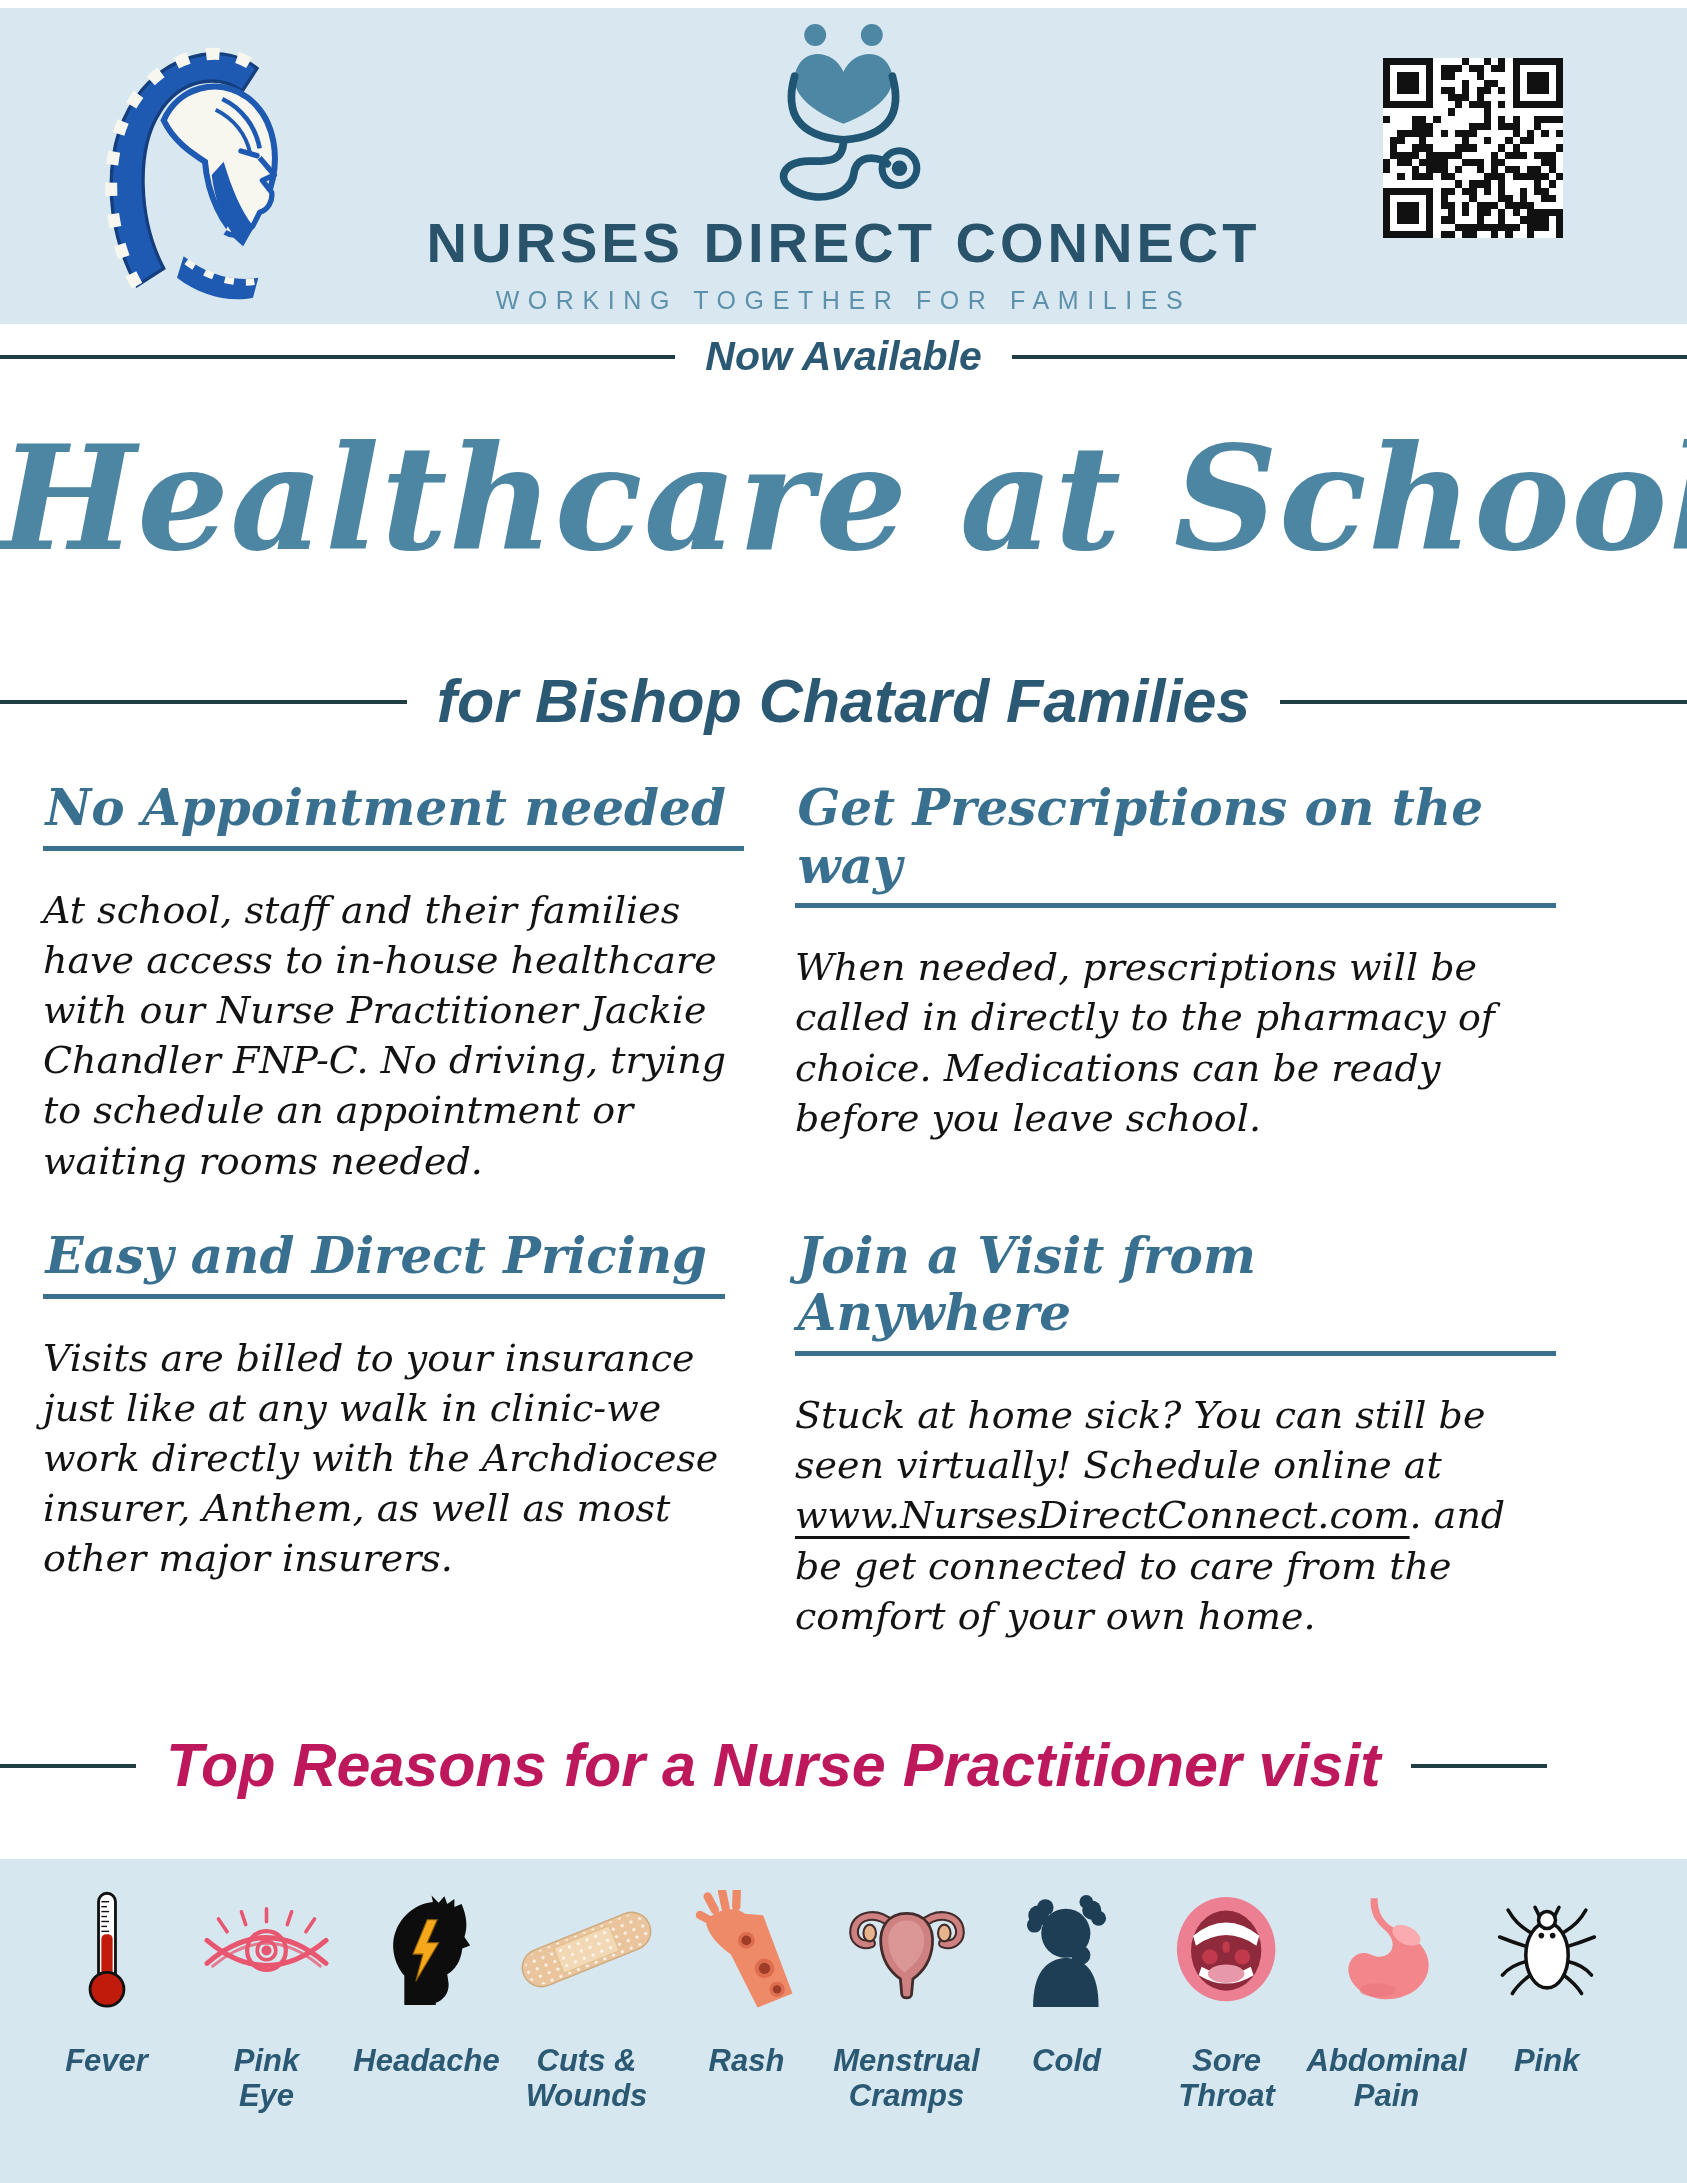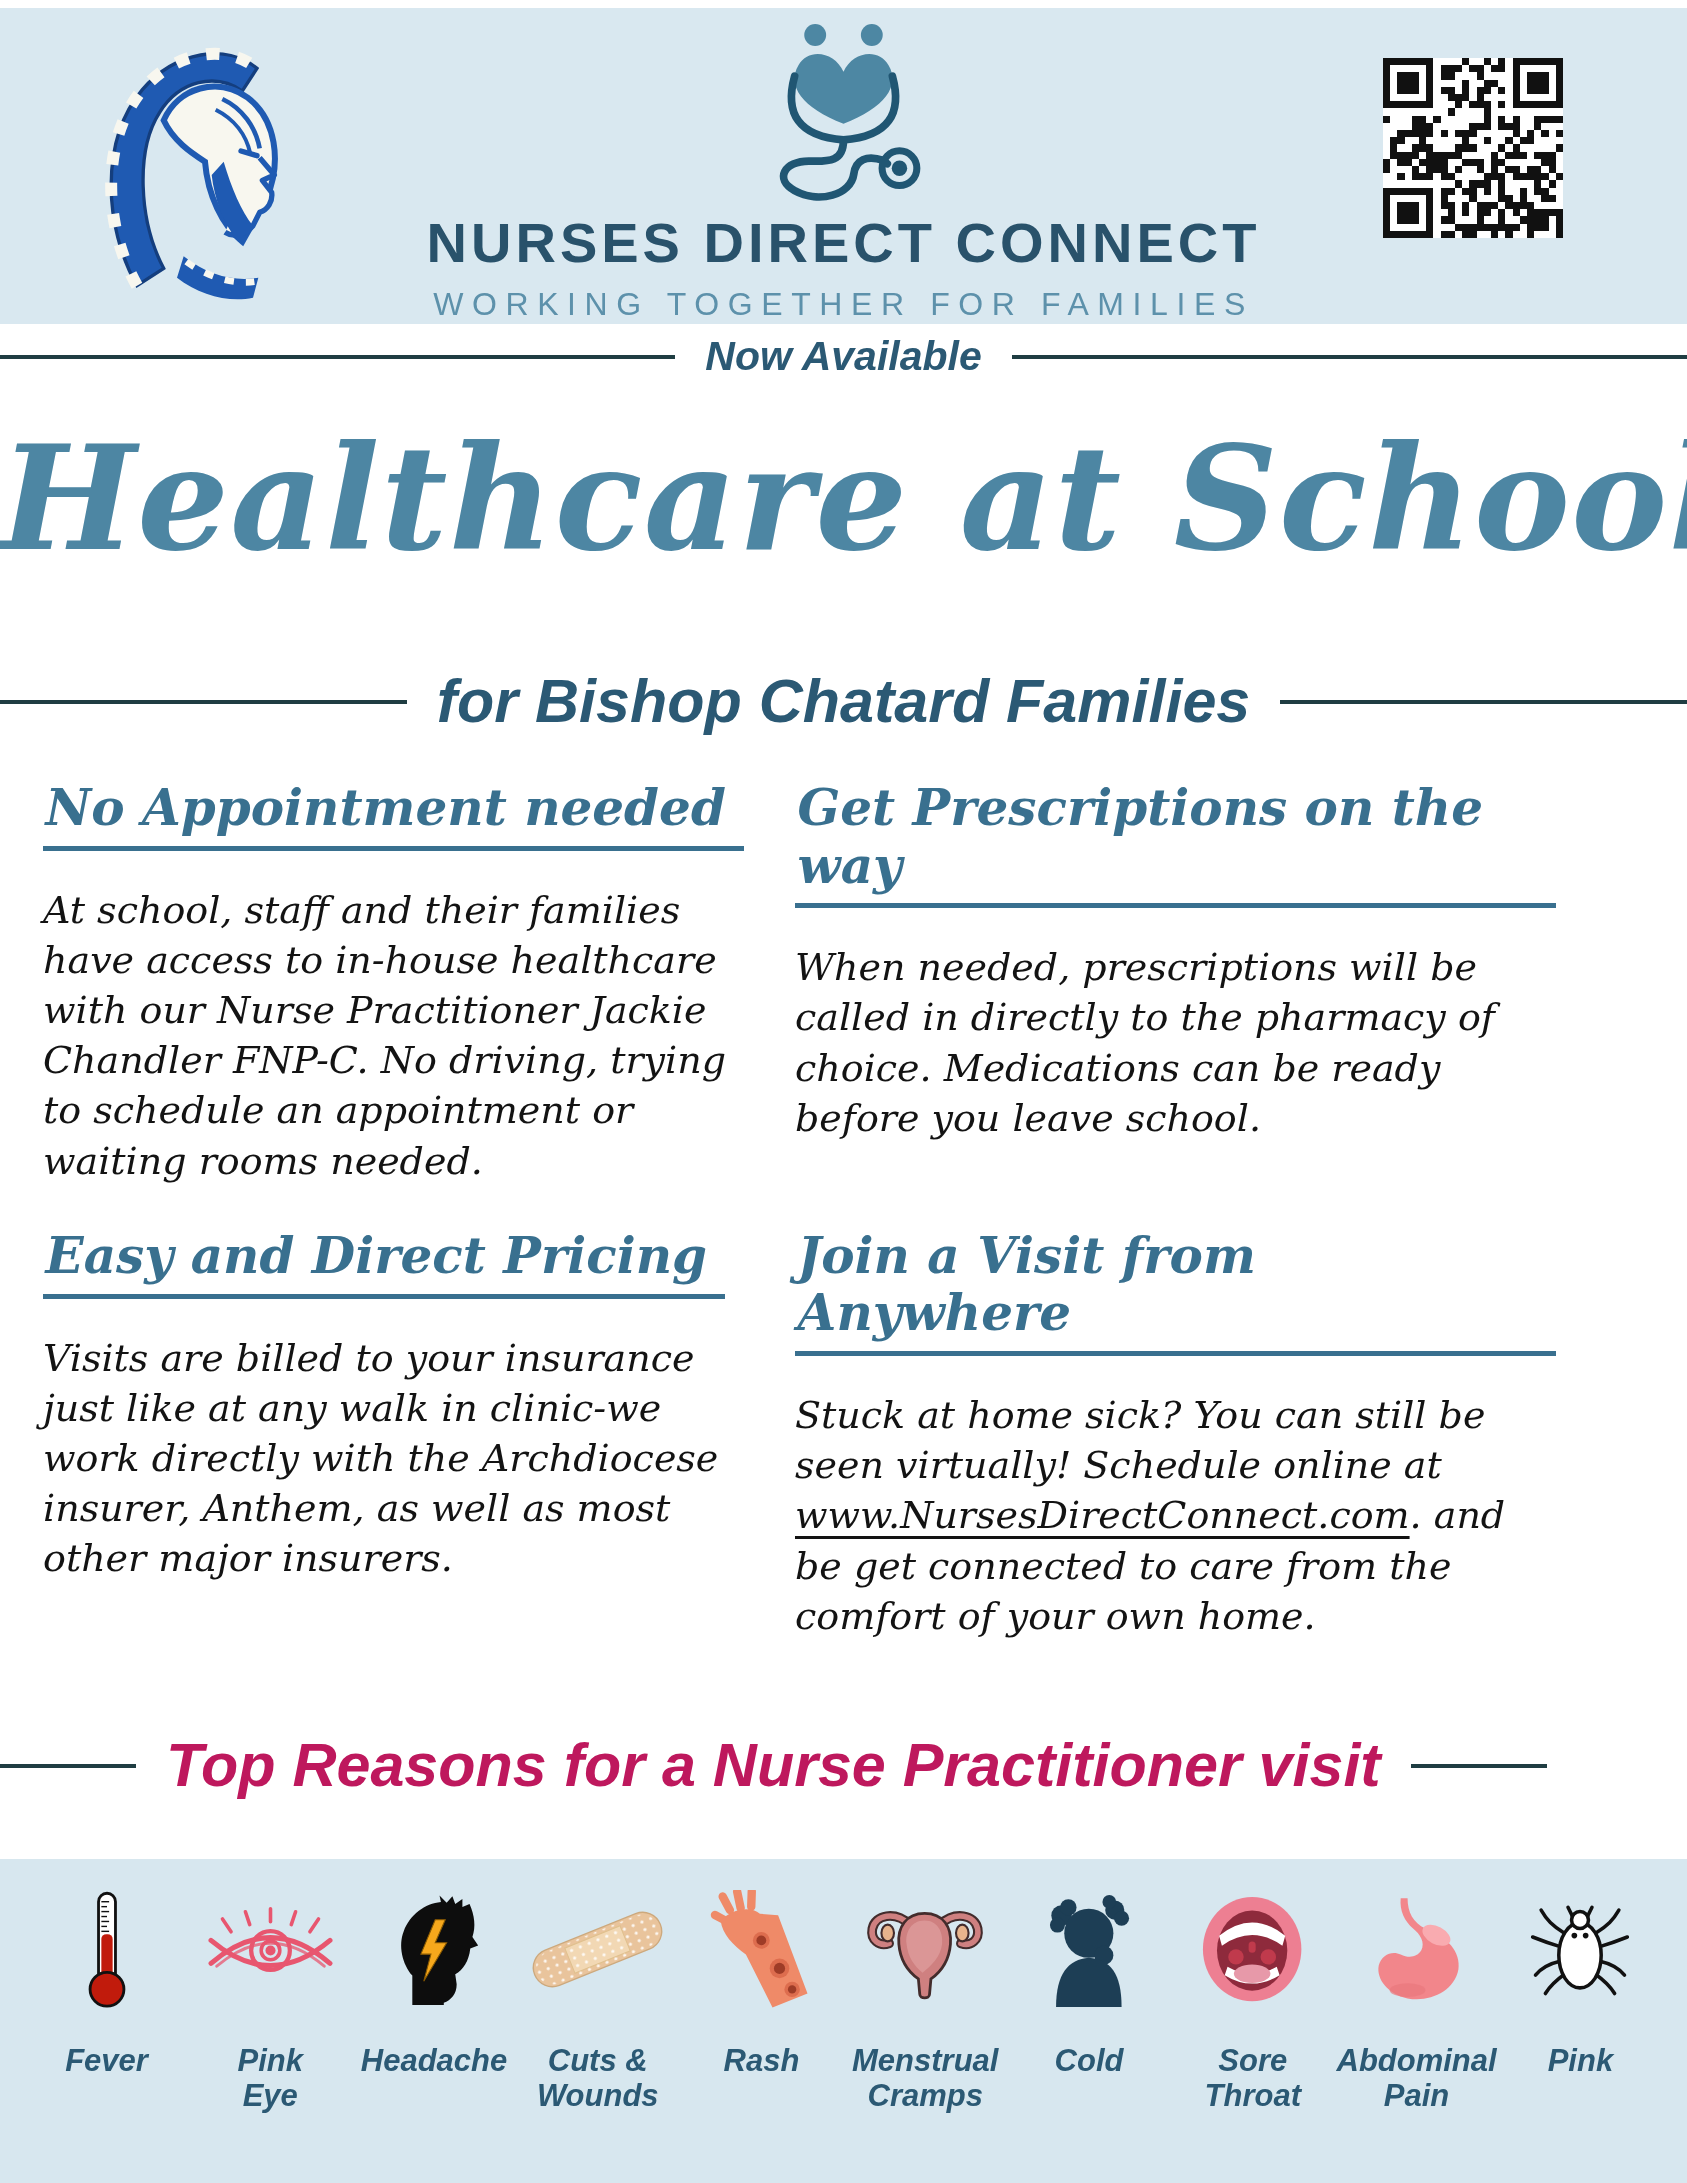--- a/index.html
+++ b/index.html
@@ -6,21 +6,21 @@
   .page{position:relative;width:1687px;height:2183px;background:#ffffff;overflow:hidden;
         font-family:"DejaVu Serif",serif;}
 
   
   .header{position:absolute;top:8px;left:0;width:1687px;height:316px;background:#d9e8f0;}
   .trojan{position:absolute;left:85px;top:10.6px;width:220px;height:296px;}
   .brand-block{position:absolute;left:50%;top:0;transform:translateX(-50%);width:926px;text-align:center;}
   .stetho{height:193px;margin-top:9.3px;}
   .brand-title{font-family:"Liberation Sans",sans-serif;font-weight:700;font-size:56px;
                letter-spacing:4px;color:#29526b;line-height:1;margin-top:2.6px;white-space:nowrap;}
-  .brand-tagline{font-family:"Liberation Sans",sans-serif;font-weight:400;font-size:32px;
+  .brand-tagline{font-family:"Liberation Sans",sans-serif;font-weight:400;font-size:25px;
                letter-spacing:8.6px;color:#5d91ab;line-height:1;margin-top:17px;white-space:nowrap;}
   .qr{position:absolute;left:1383px;top:50px;width:180px;height:180px;background:#ffffff;}
 
   
   .divider-row{position:absolute;left:0;width:1687px;display:flex;align-items:center;gap:30px;}
   .rule{height:4px;background:#1f3d42;flex:1 1 0;}
   .rule-short{height:4px;background:#1f3d42;flex:0 0 136px;}
   .eyebrow-row{top:336px;}
   .eyebrow-text{font-family:"Liberation Sans",sans-serif;font-style:italic;font-weight:700;
                 font-size:41px;color:#2b5974;white-space:nowrap;line-height:1;}
@@ -40,21 +40,21 @@
   .grid{position:absolute;top:779px;left:43px;width:1608px;display:grid;
         grid-template-columns:711px 761px;column-gap:136px;row-gap:58px;gap:41px;}
   .sec-heading{display:inline-block;font-style:italic;font-weight:700;font-size:50px;
         color:#39708f;line-height:1.15;border-bottom:5.3px solid #39708f;
         padding:0 18.5px 9.3px 2.6px;margin:0 0 34px 0;}
   .sec-body{font-style:italic;font-size:38px;color:#131313;line-height:1.32;margin:0;}
   .sec-link{color:#131313;text-decoration:underline;text-decoration-thickness:3.3px;text-underline-offset:8px;}
 
   
   .band{position:absolute;left:0;bottom:0;width:1687px;height:324px;background:#d7e7ef;
-        display:flex;justify-content:space-between;box-sizing:border-box;padding:28px 26.5px 0 26.5px;}
+        display:flex;box-sizing:border-box;padding:28px 26.5px 0 26.5px;}
   .reason{display:flex;flex-direction:column;align-items:center;flex:0 0 160px;}
   .icon-box{height:124px;display:flex;align-items:center;justify-content:center;}
   .reason-label{margin-top:33px;font-family:"Liberation Sans",sans-serif;font-style:italic;
         font-weight:700;font-size:31px;line-height:1.12;color:#2b5974;text-align:center;}
   .w150{max-width:99px;} .w215{max-width:142px;} .w300{max-width:198px;} .w235{max-width:155px;} .w310{max-width:205px;}
 </style>
 </head>
 <body>
 
 <div class="page">

